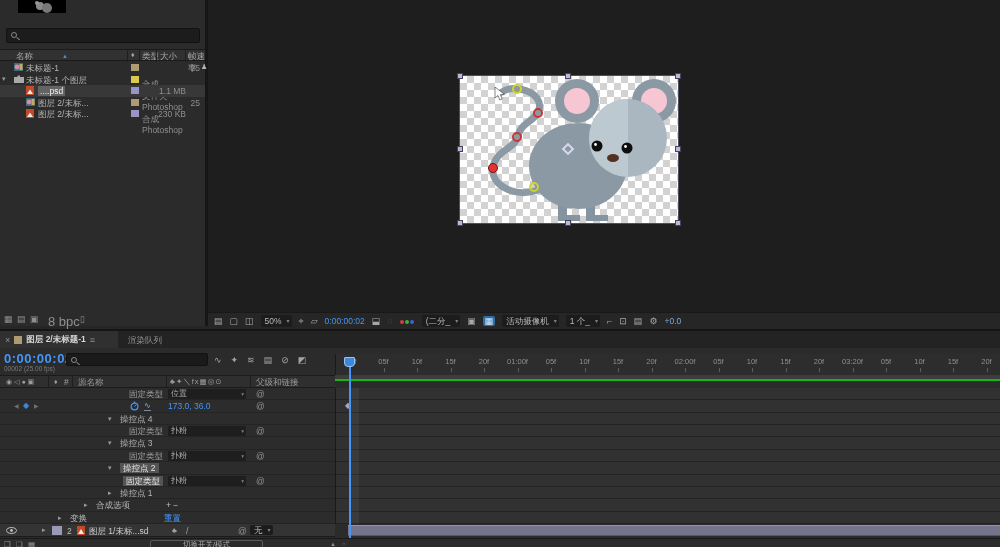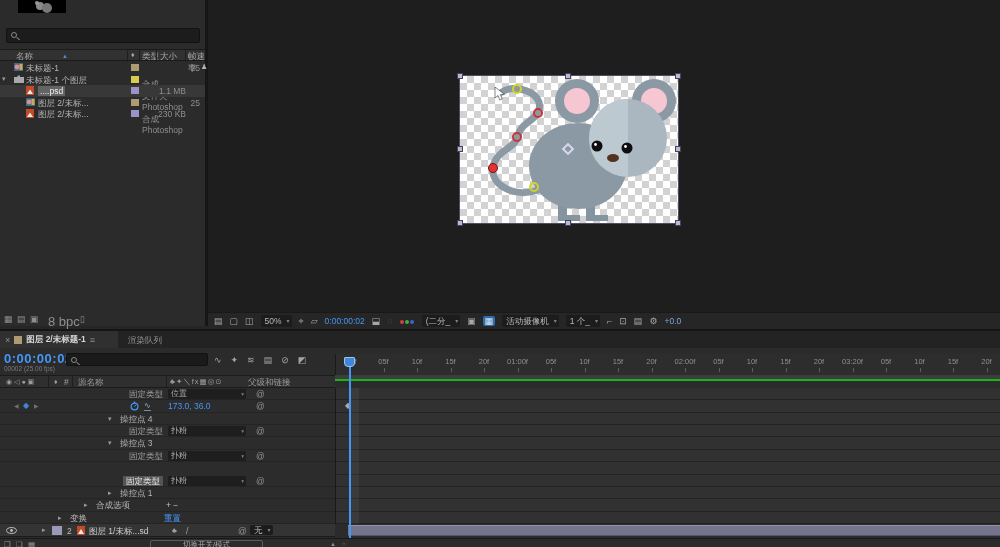--- a/index.html
+++ b/index.html
@@ -314,21 +314,21 @@
     <div id="tl-header" class="abs">
       <span class="abs" style="left:6px;top:2px;font-size:7px">◉ ◁ ● ▣</span>
       <span class="pdiv abs" style="left:48px;height:13px"></span>
       <span class="abs" style="left:54px;top:2px;font-size:7px">♦</span>
       <span class="abs" style="left:64px;top:1px">#</span>
       <span class="pdiv abs" style="left:72px;height:13px"></span>
       <span class="abs" style="left:78px;top:1px">源名称</span>
       <span class="pdiv abs" style="left:166px;height:13px"></span>
       <span class="abs" style="left:170px;top:1px;font-size:7.5px;letter-spacing:1px">♣✦＼fx▦◎⊙</span>
       <span class="pdiv abs" style="left:250px;height:13px"></span>
-      <span class="abs" style="left:248px;top:1px">父级和链接</span>
+      <span class="abs" style="left:256px;top:1px">父级和链接</span>
     </div>
 
     <div id="tl-rows" class="abs">
         <div class="trow" style="top: 0px;">
           <span class="tlabel" style="left:60px;width:103px;text-align:right"><span class="">固定类型</span></span>
           <span class="pbox">位置</span>
           <span class="whip">@</span>
         </div>
         <div class="trow" style="top: 12.36px;">
           <span class="kfnav" style="left:14px">◀</span>
@@ -353,20 +353,24 @@
           <span class="whip">@</span>
         </div>
         <div class="trow" style="top: 49.44px;">
           <span class="abs" style="left:108px;top:2px;font-size:7px;color:#9a9a9a">▾</span>
           <span class="tlabel" style="left:120px"><span class="" style="color:#b5b5b5">操控点 3</span></span>
         </div>
         <div class="trow" style="top: 61.8px;">
           <span class="tlabel" style="left:60px;width:103px;text-align:right"><span class="">固定类型</span></span>
           <span class="pbox">扑粉</span>
           <span class="whip">@</span>
+        </div>
+        <div class="trow" style="top: 74.16px;">
+          <span class="abs" style="left:108px;top:2px;font-size:7px;color:#9a9a9a">▾</span>
+          <span class="tlabel" style="left:120px"><span class="tsel" style="color:#e6e6e6">操控点 2</span></span>
         </div>
         <div class="trow" style="top: 86.52px;">
           <span class="tlabel" style="left:60px;width:103px;text-align:right"><span class="tsel">固定类型</span></span>
           <span class="pbox">扑粉</span>
           <span class="whip">@</span>
         </div>
         <div class="trow" style="top: 98.88px;">
           <span class="abs" style="left:108px;top:2px;font-size:7px;color:#9a9a9a">▸</span>
           <span class="tlabel" style="left:120px"><span class="" style="color:#b5b5b5">操控点 1</span></span>
         </div>

